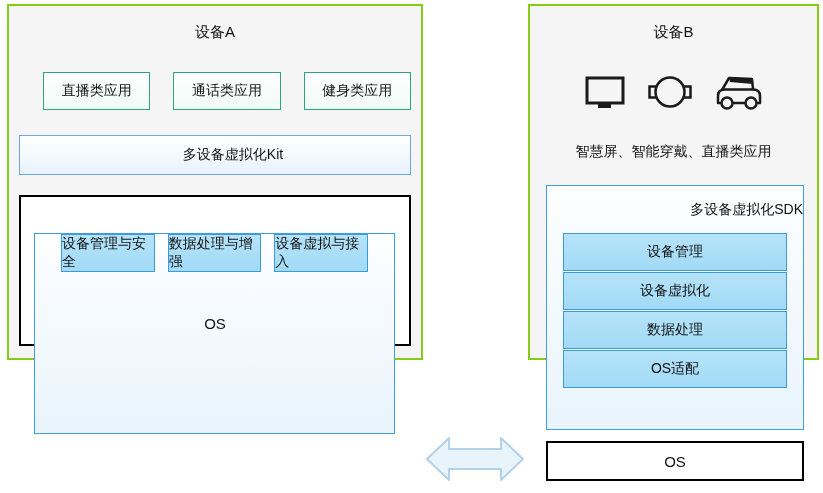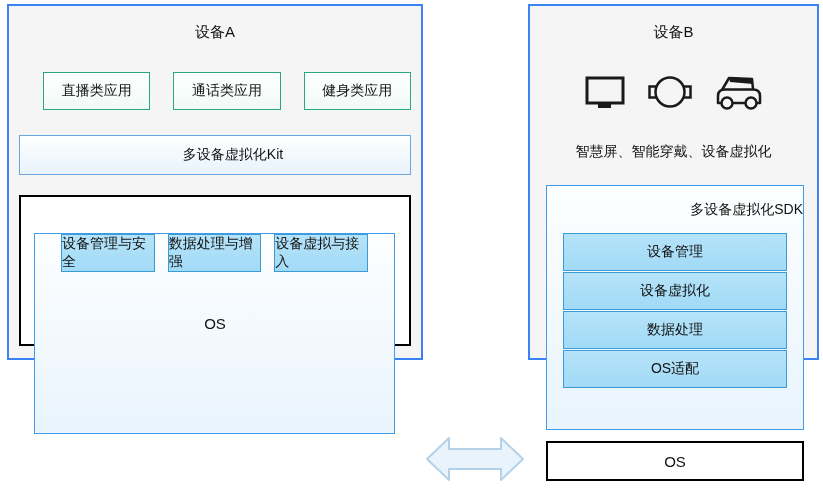--- a/index.html
+++ b/index.html
@@ -8,21 +8,21 @@
     position: relative;
     width: 823px; height: 493px;
     background: #ffffff;
     font-family: "Liberation Sans", "DejaVu Sans", sans-serif;
     color: #111111;
     overflow: hidden;
   }
   .panel {
     position: absolute; top: 4px; height: 356px;
     background: #f5f5f5;
-    border: 2px solid #3b82f6;
+    border: 2px solid #84cc16;
   }
   .panel-a { left: 7px;   width: 416px; }
   .panel-b { left: 528px; width: 291px; padding-left: 36px; }
 
   .panel-title {
     position: absolute; top: 17px; left: 0; right: 0;
     text-align: center; font-size: 15px;
   }
 
   
@@ -151,21 +151,21 @@
         <svg width="48" height="40" viewBox="0 0 48 40">
           <path d="M7,18 L14,6 L37,7 L38,17" fill="none" stroke="#1a1a1a" stroke-width="2.5" stroke-linejoin="round"></path>
           <polygon points="14,5 37,7 38,12 15,10" fill="#1a1a1a"></polygon>
           <path d="M3,31 L3,24 Q3,17.5 10,17.5 L38,17.5 Q45,17.5 45,24 L45,31 Z" fill="none" stroke="#1a1a1a" stroke-width="2.5" stroke-linejoin="round"></path>
           <circle cx="12" cy="31" r="5.5" fill="#f5f5f5" stroke="#1a1a1a" stroke-width="2.5"></circle>
           <circle cx="36" cy="31" r="5.5" fill="#f5f5f5" stroke="#1a1a1a" stroke-width="2.5"></circle>
         </svg>
       </span>
     </div>
 
-    <div class="caption-b">智慧屏、智能穿戴、设备虚拟化</div>
+    <div class="caption-b">智慧屏、智能穿戴、直播类应用</div>
 
     <div class="sdk">
       <div class="sdk-title">多设备虚拟化SDK</div>
       <div class="modules-b">
         <div class="module">设备管理</div>
         <div class="module">设备虚拟化</div>
         <div class="module">数据处理</div>
         <div class="module">OS适配</div>
       </div>
     </div>

